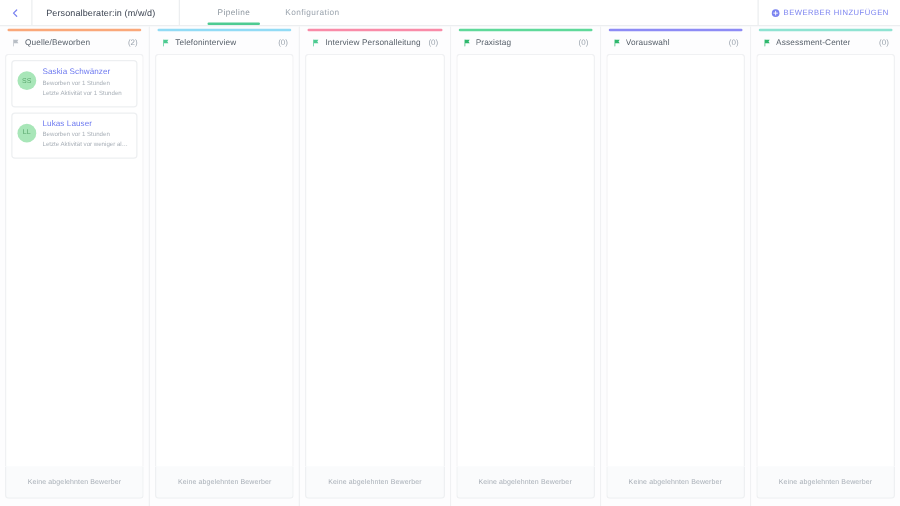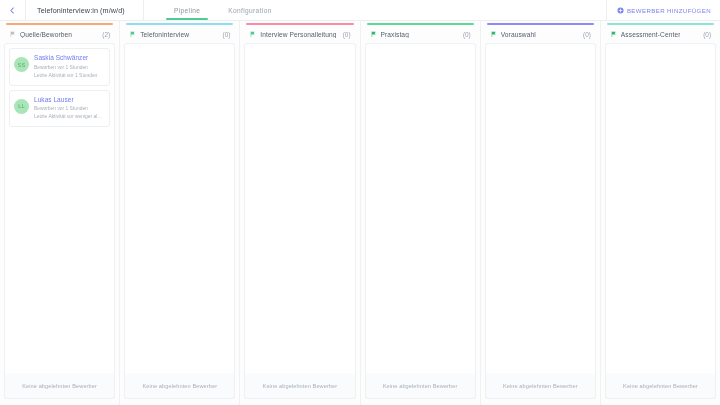--- a/index.html
+++ b/index.html
@@ -130,21 +130,21 @@
 
   <div class="topbar">
 
     <div class="back-cell">
       <svg class="back-icon" viewBox="0 0 16 16">
         <path d="M9.5 3.5 L5 8 L9.5 12.5" fill="none" stroke="#7b83f0" stroke-width="1.8" stroke-linecap="round" stroke-linejoin="round"></path>
       </svg>
     </div>
 
     <div class="job-title-cell">
-      <span class="job-title">Telefoninterview:in (m/w/d)</span>
+      <span class="job-title">Personalberater:in (m/w/d)</span>
     </div>
 
     <div class="tabs">
       <div class="tab active">
         <span>Pipeline</span>
       </div>
       <div class="tab">
         <span>Konfiguration</span>
       </div>
     </div>

